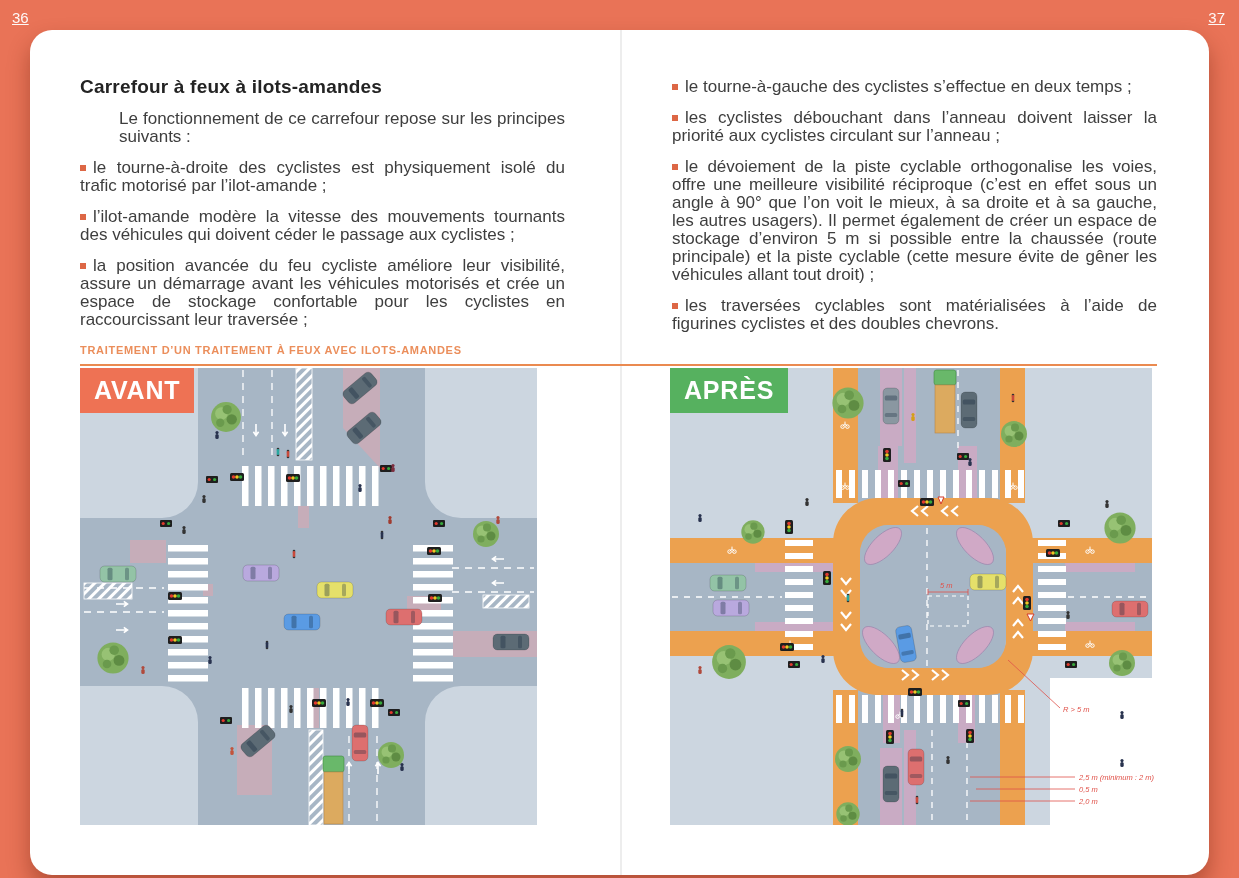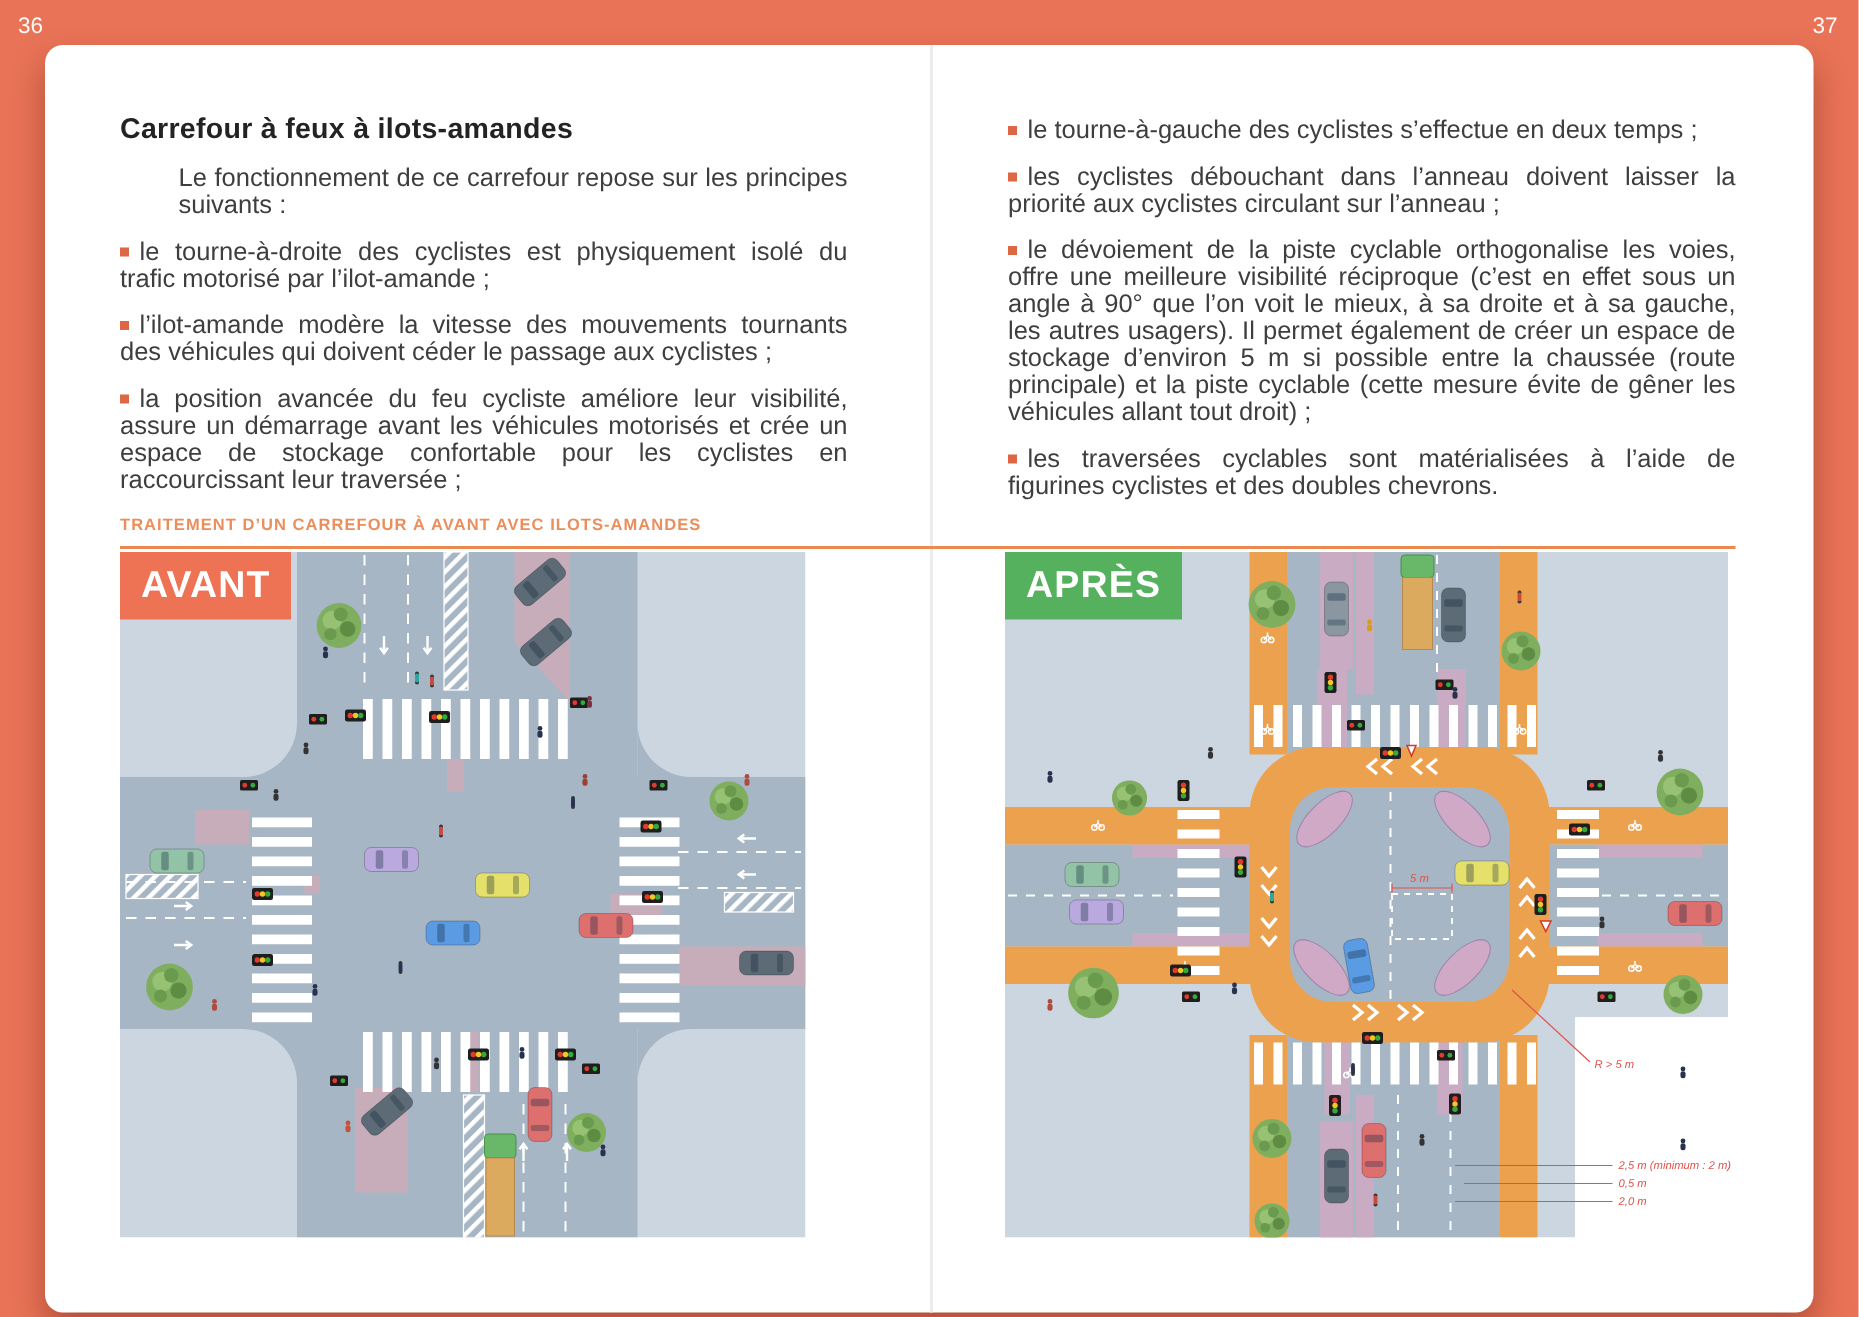--- a/index.html
+++ b/index.html
@@ -7,25 +7,25 @@
     --caption-text:#eb8e5b; --rule:#ea8a50; --bullet-marker:#dd6745;
     --title-text:#232323; --body-text:#3e3e3e; --seam:#ededed;
     --sidewalk:#ccd6e0; --road:#a7b6c5; --parking-pink:#c6adb9;
     --track-orange:#eca14f; --island-pink:#d0a9c6; --median-pink:#c9abc4;
     --annotation-red:#e0524a;
   }
   *{margin:0;padding:0;box-sizing:border-box;}
   html,body{width:1239px;height:878px;overflow:hidden;}
   body{background:var(--background);font-family:"Liberation Sans","DejaVu Sans",sans-serif;}
   .canvas{position:relative;width:1239px;height:878px;}
-  .page-num{position:absolute;top:9px;color:rgba(255,255,255,.95);font-size:15px;}
+  .page-num{position:absolute;top:9px;color:rgba(255,255,255,.95);font-size:15px;text-decoration:underline;}
   .page-num.left{left:12px;}
   .page-num.right{right:14px;}
   .spread{position:absolute;left:30px;top:30px;width:1179px;height:845px;background:#fff;
-          border-radius:12px;box-shadow:0 12px 22px rgba(110,35,15,.45);}
+          border-radius:22px;box-shadow:0 12px 22px rgba(110,35,15,.45);}
   .seam{position:absolute;left:590px;top:0;width:1.5px;height:100%;background:var(--seam);}
   .page{position:absolute;top:0;height:100%;}
   .page-left{left:0;width:590px;padding:46px 55px 0 50px;}
   .page-right{left:590px;width:589px;padding:48px 52px 0 52px;}
   h1.title{font-size:19px;font-weight:700;color:var(--title-text);letter-spacing:.2px;margin-bottom:12px;}
   .body-text{font-size:17px;line-height:18px;color:var(--body-text);text-align:justify;}
   p.intro{margin-bottom:13px;margin-left:39px;}
   p.bullet{margin-bottom:13px;}
   .sq{display:inline-block;width:6px;height:6px;background:var(--bullet-marker);margin-right:7px;position:relative;top:-2px;}
   .caption{position:absolute;left:50px;top:314px;font-size:11px;font-weight:700;color:var(--caption-text);letter-spacing:.7px;}
@@ -57,21 +57,21 @@
       <p class="body-text bullet"><span class="sq"></span><span>la position avancée du feu cycliste améliore leur visibilité, assure un démarrage avant les véhicules motorisés et crée un espace de stockage confortable pour les cyclistes en raccourcissant leur traversée ;</span></p>
     </section>
 
     <section class="page page-right">
       <p class="body-text bullet"><span class="sq"></span><span>le tourne-à-gauche des cyclistes s’effectue en deux temps ;</span></p>
       <p class="body-text bullet"><span class="sq"></span><span>les cyclistes débouchant dans l’anneau doivent laisser la priorité aux cyclistes circulant sur l’anneau ;</span></p>
       <p class="body-text bullet"><span class="sq"></span><span>le dévoiement de la piste cyclable orthogonalise les voies, offre une meilleure visibilité réciproque (c’est en effet sous un angle à 90° que l’on voit le mieux, à sa droite et à sa gauche, les autres usagers). Il permet également de créer un espace de stockage d’environ 5 m si possible entre la chaussée (route principale) et la piste cyclable (cette mesure évite de gêner les véhicules allant tout droit) ;</span></p>
       <p class="body-text bullet"><span class="sq"></span><span>les traversées cyclables sont matérialisées à l’aide de figurines cyclistes et des doubles chevrons.</span></p>
     </section>
 
-    <div class="caption">TRAITEMENT D’UN CARREFOUR À AVANT AVEC ILOTS-AMANDES</div>
+    <div class="caption">TRAITEMENT D’UN TRAITEMENT À FEUX AVEC ILOTS-AMANDES</div>
     <div class="rule"></div>
 
     <div class="figure avant">
       <svg width="457" height="457" viewBox="0 0 457 457">
         <defs>
           <pattern id="hatchA" width="7" height="7" patternUnits="userSpaceOnUse" patternTransform="rotate(45)">
             <rect width="7" height="7" fill="var(--road)"></rect>
               <rect width="3" height="7" fill="#ffffff"></rect>
           </pattern>
           <g id="tlh">

